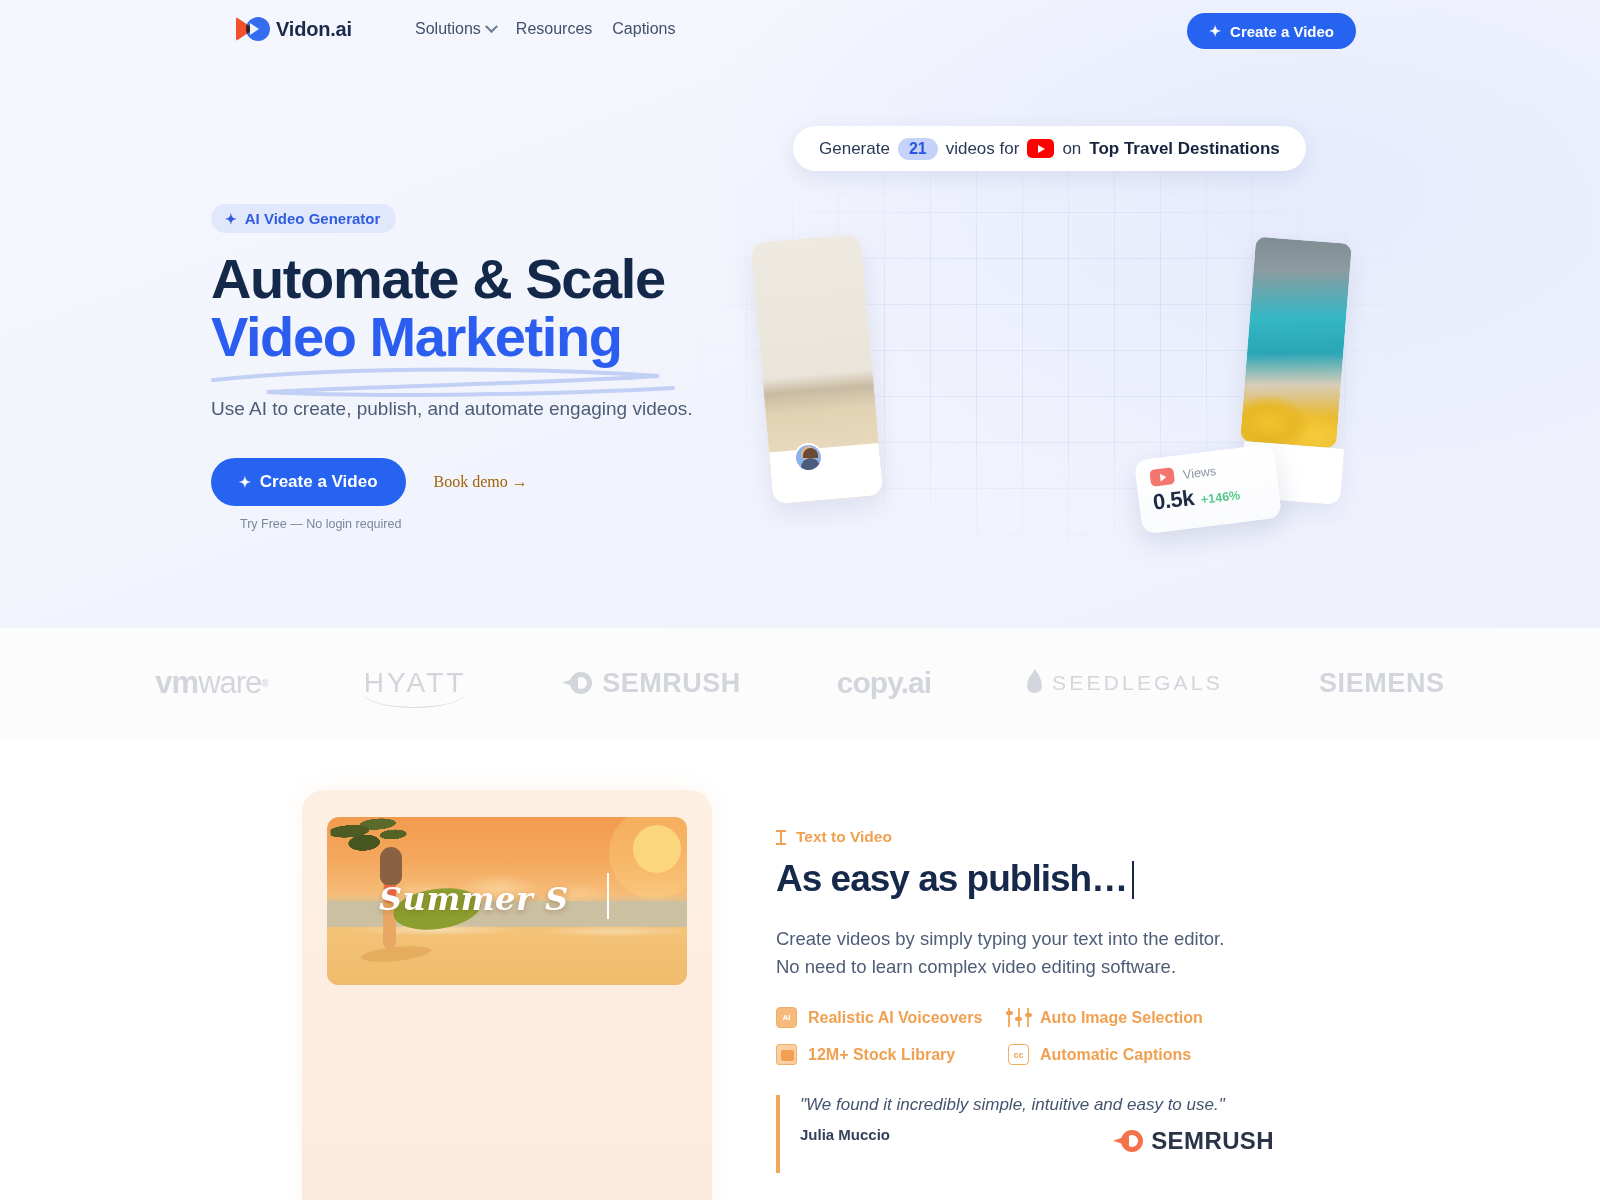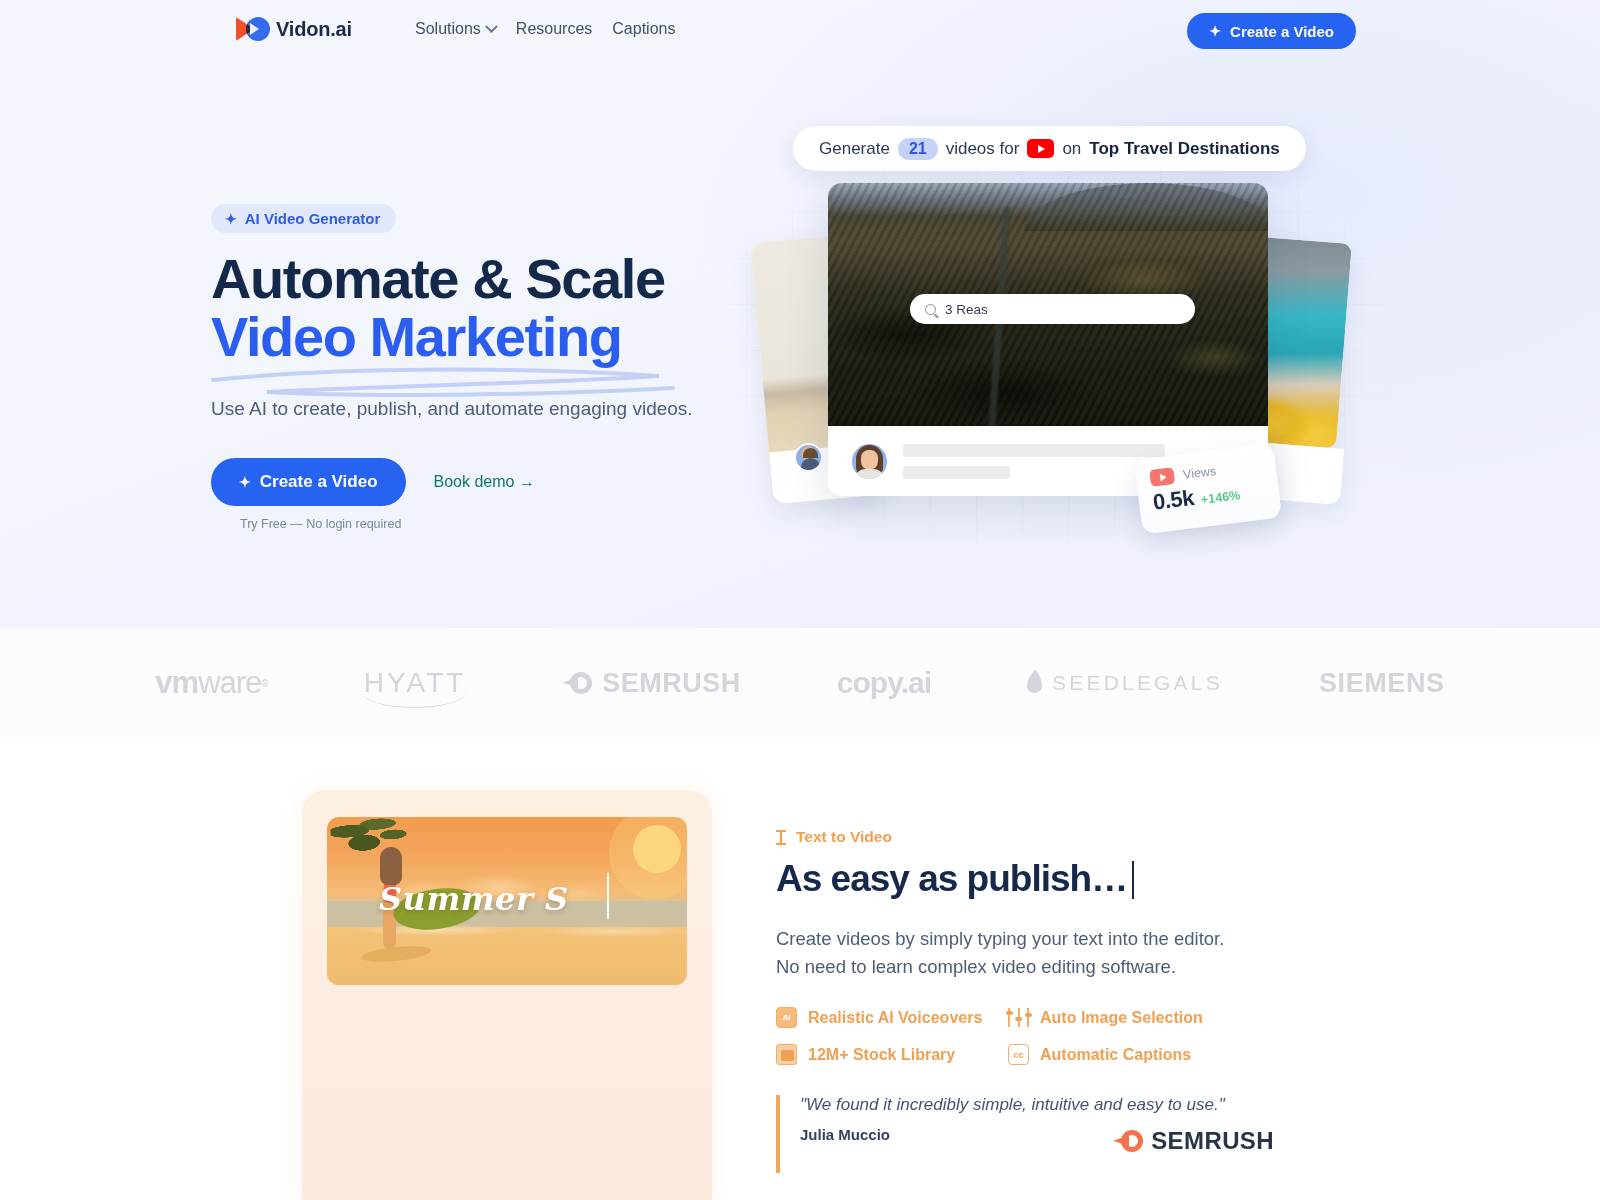--- a/index.html
+++ b/index.html
@@ -71,21 +71,21 @@
     display: inline-flex; align-items: center; gap: 8px;
     background: #e2e8fb; color: #2f5de0; border-radius: 999px;
     padding: 6px 16px 6px 14px; font-size: 15px; font-weight: 700;
   }
   .h1 { margin-top: 17px; font-size: 56px; line-height: 1.03; font-weight: 800; color: #14294a; letter-spacing: -1.4px; }
   .h1-accent { color: #2b5ef0; display: block; position: relative; }
   .underline-svg { position: absolute; left: -4px; top: 56px; width: 470px; height: 34px; }
   .hero-sub { margin-top: 30px; font-size: 19px; color: #4d5c77; line-height: 1.45; }
   .hero-actions { margin-top: 35px; display: flex; align-items: center; gap: 28px; }
   .hero-cta { height: 48px; padding: 0 28px; font-size: 17px; }
-  .book-demo { font-size: 16px; color: #0f766e; cursor: pointer; font-weight: 500; }
+  .book-demo { font-size: 16px; color: #a16207; cursor: pointer; font-weight: 500; font-family: Liberation Serif, serif; }
   .try-free { margin-top: 11px; margin-left: 29px; font-size: 12.5px; color: #7b879b; }
 
   
   .pill-banner {
     position: absolute; left: 793px; top: 126px; height: 45px;
     background: #fff; border-radius: 999px; display: flex; align-items: center; gap: 8px;
     padding: 0 26px; box-shadow: 0 6px 22px rgba(40,60,120,.10);
     font-size: 17px; color: #2b3a55; white-space: nowrap;
   }
   .pill-num { background: #c5d3fb; color: #2a55df; border-radius: 999px; padding: 2px 11px; font-weight: 700; font-size: 16px; }
@@ -360,43 +360,20 @@
       </span>
     <span>on</span>
     <span class="pill-strong">Top Travel Destinations</span>
   </div>
 
   <div class="bg-card-left"></div>
   <div class="avatar-left"></div>
   <div class="bg-card-right"></div>
   <div class="bg-card-right2"></div>
 
-  <div class="main-video-card">
-    <div class="video-thumb">
-      <div class="vt-ridge"></div>
-      <div class="vt-texture"></div>
-      <div class="vt-road"></div>
-      <div class="vt-car"></div>
-    </div>
-    <div class="vid-search">
-      <span class="mag"></span>
-      <span class="vid-search-txt">3 Reas</span>
-    </div>
-    <div class="video-footer">
-      <div class="avatar-f">
-        <span class="hair"></span>
-          <span class="face"></span>
-          <span class="body"></span>
-      </div>
-      <div class="skel-col">
-        <div class="skel" style="width:262px"></div>
-        <div class="skel" style="width:107px"></div>
-      </div>
-    </div>
-  </div>
 
   <div class="views-card">
     <div class="views-top">
       <span class="yt-chip-sm">
           <span class="yt-tri"></span>
         </span>
       <span class="views-label">Views</span>
     </div>
     <div class="views-row">
       <span class="views-num">0.5k</span>

